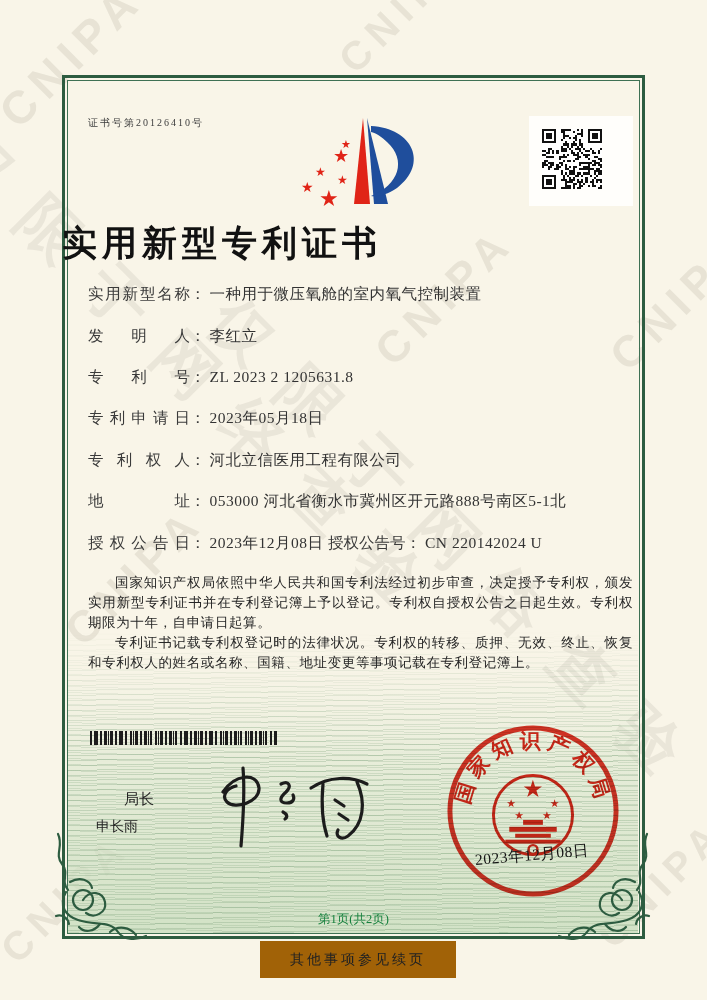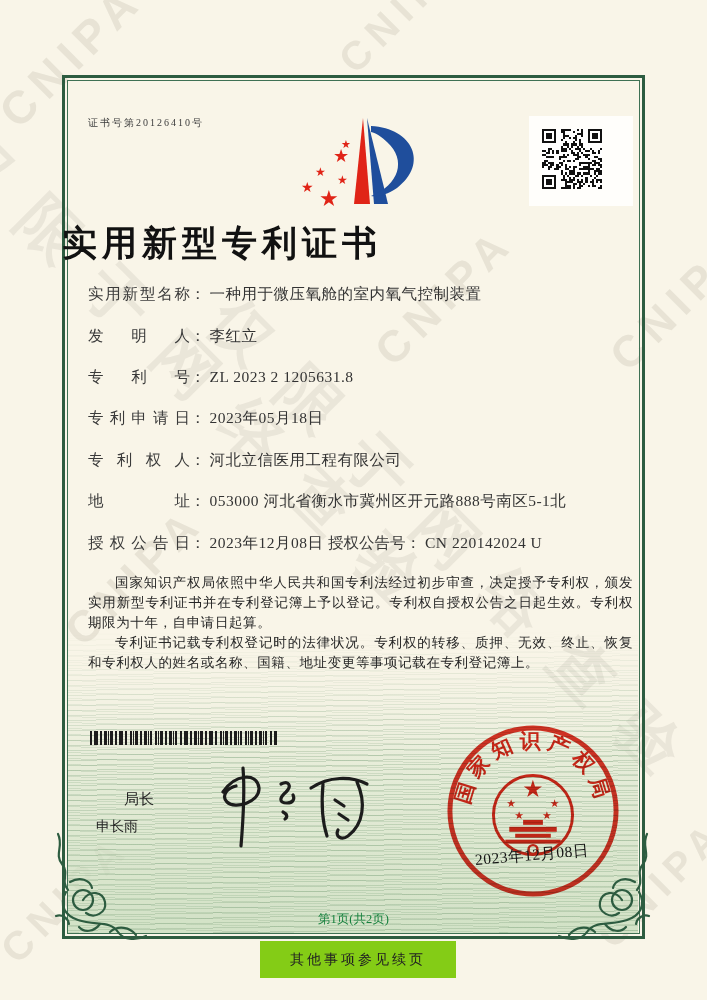--- a/index.html
+++ b/index.html
@@ -71,21 +71,21 @@
   .sig-name{position:absolute;left:96px;top:818px;font-size:14px;z-index:5;
     font-family:"Liberation Sans","DejaVu Sans",sans-serif;font-weight:500;color:#222;}
   .sig-hand{position:absolute;left:205px;top:762px;width:170px;height:88px;z-index:5;}
   .seal{position:absolute;left:444px;top:722px;width:178px;height:178px;z-index:7;mix-blend-mode:multiply;}
   .seal-date{
     position:absolute;left:462px;top:845px;width:140px;text-align:center;z-index:8;
     font-size:15.5px;color:#141414;transform:rotate(-5deg);letter-spacing:0.5px;
   }
   .page-num{position:absolute;left:62px;top:911px;width:583px;text-align:center;font-size:12.5px;color:#15803d;z-index:5;}
   .cont-box{
-    position:absolute;left:260px;top:941px;width:196px;height:37px;background:#84cc16;
+    position:absolute;left:260px;top:941px;width:196px;height:37px;background:#a16207;
     display:flex;align-items:center;justify-content:center;z-index:5;
   }
   .cont-box span{font-size:14px;letter-spacing:3px;color:#222;}
 </style>
 </head>
 <body>
 
 <div class="page">
 
   <span class="wm-cnipa" style="left:-12px;top:100px;font-size:46px;">CNIPA</span>

